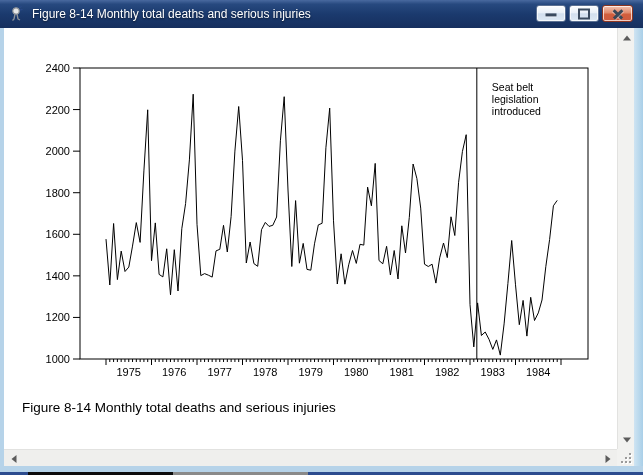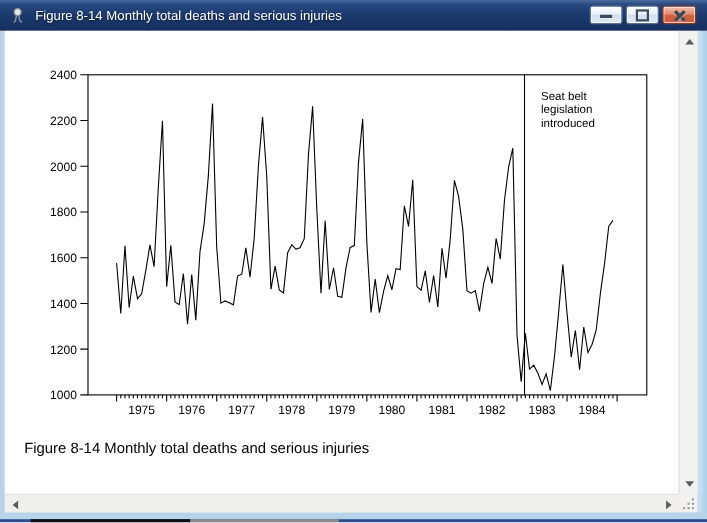--- a/index.html
+++ b/index.html
@@ -1,16 +1,16 @@
 <!DOCTYPE html>
 <html><head>
 <meta charset="utf-8">
 <style>
   html,body{margin:0;padding:0;background:#fff;}
-  .window{position:relative;width:643px;height:475px;font-family:"Liberation Sans",sans-serif;overflow:hidden;background:#f0abfc;}
+  .window{position:relative;width:643px;height:475px;font-family:"Liberation Sans",sans-serif;overflow:hidden;background:#fdba74;}
   
   .titlebar{position:absolute;left:0;top:0;width:643px;height:28px;
     background:linear-gradient(180deg,#49699f 0%,#27497f 15%,#1b3a6e 50%,#162f5e 100%);
     display:flex;align-items:center;}
   .app-icon{width:18px;height:18px;margin-left:8px;flex:0 0 auto;}
   .title-text{color:#ffffff;font-size:12px;margin-left:6px;white-space:nowrap;
     text-shadow:0 1px 2px rgba(0,0,0,.6);}
   .controls{position:absolute;right:10px;top:5px;display:flex;gap:3px;}
   .win-btn{width:30px;height:17px;border:1px solid #5b7092;border-radius:3px;position:relative;
     background:linear-gradient(180deg,#fcfdfe 0%,#e9f0f8 45%,#d2dfee 52%,#dde9f4 100%);

